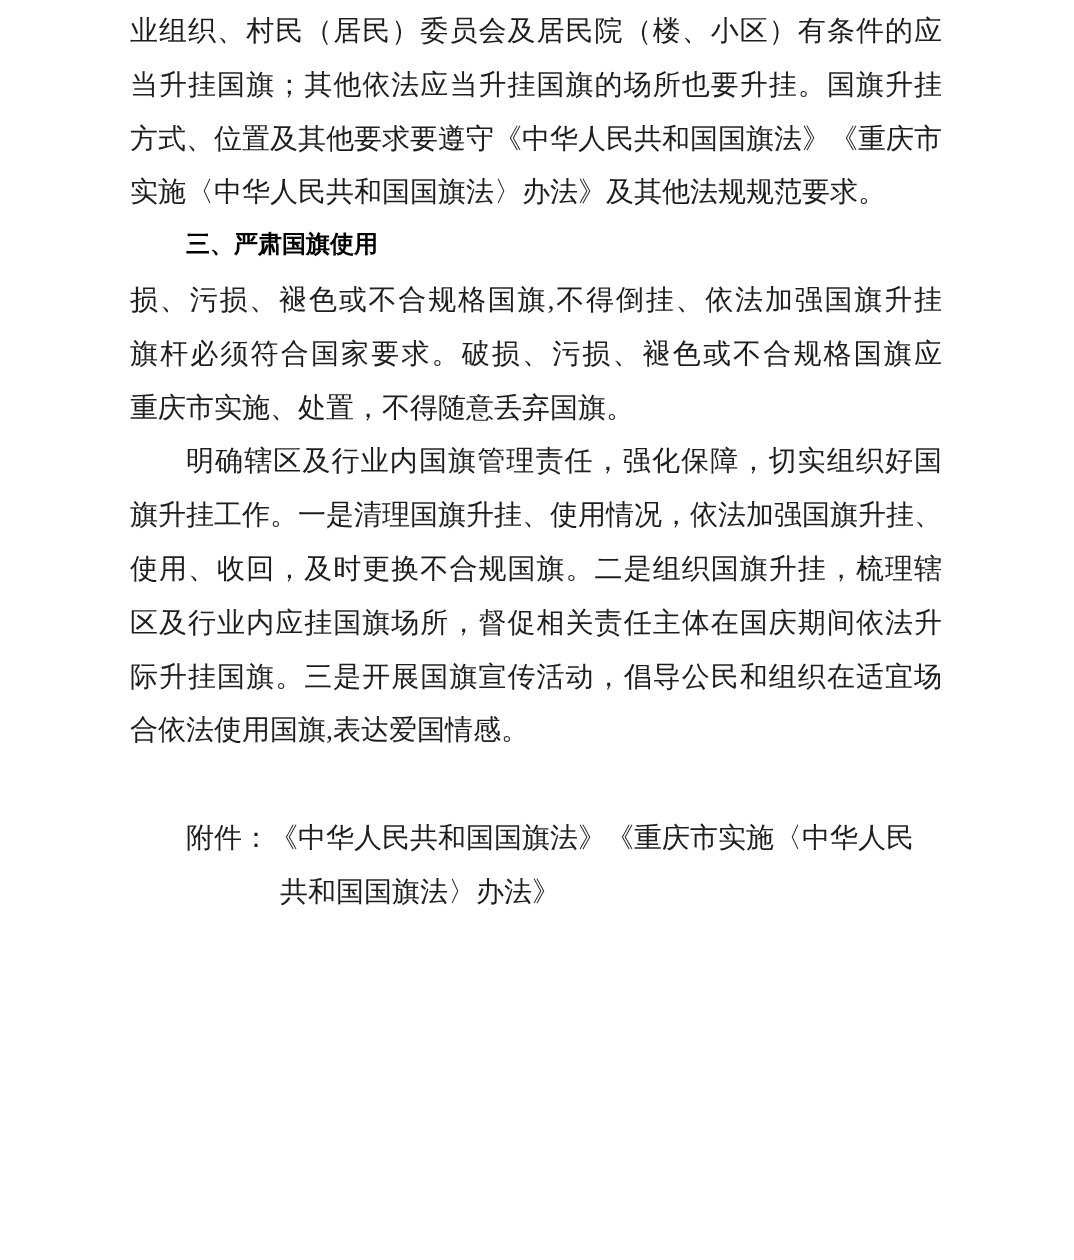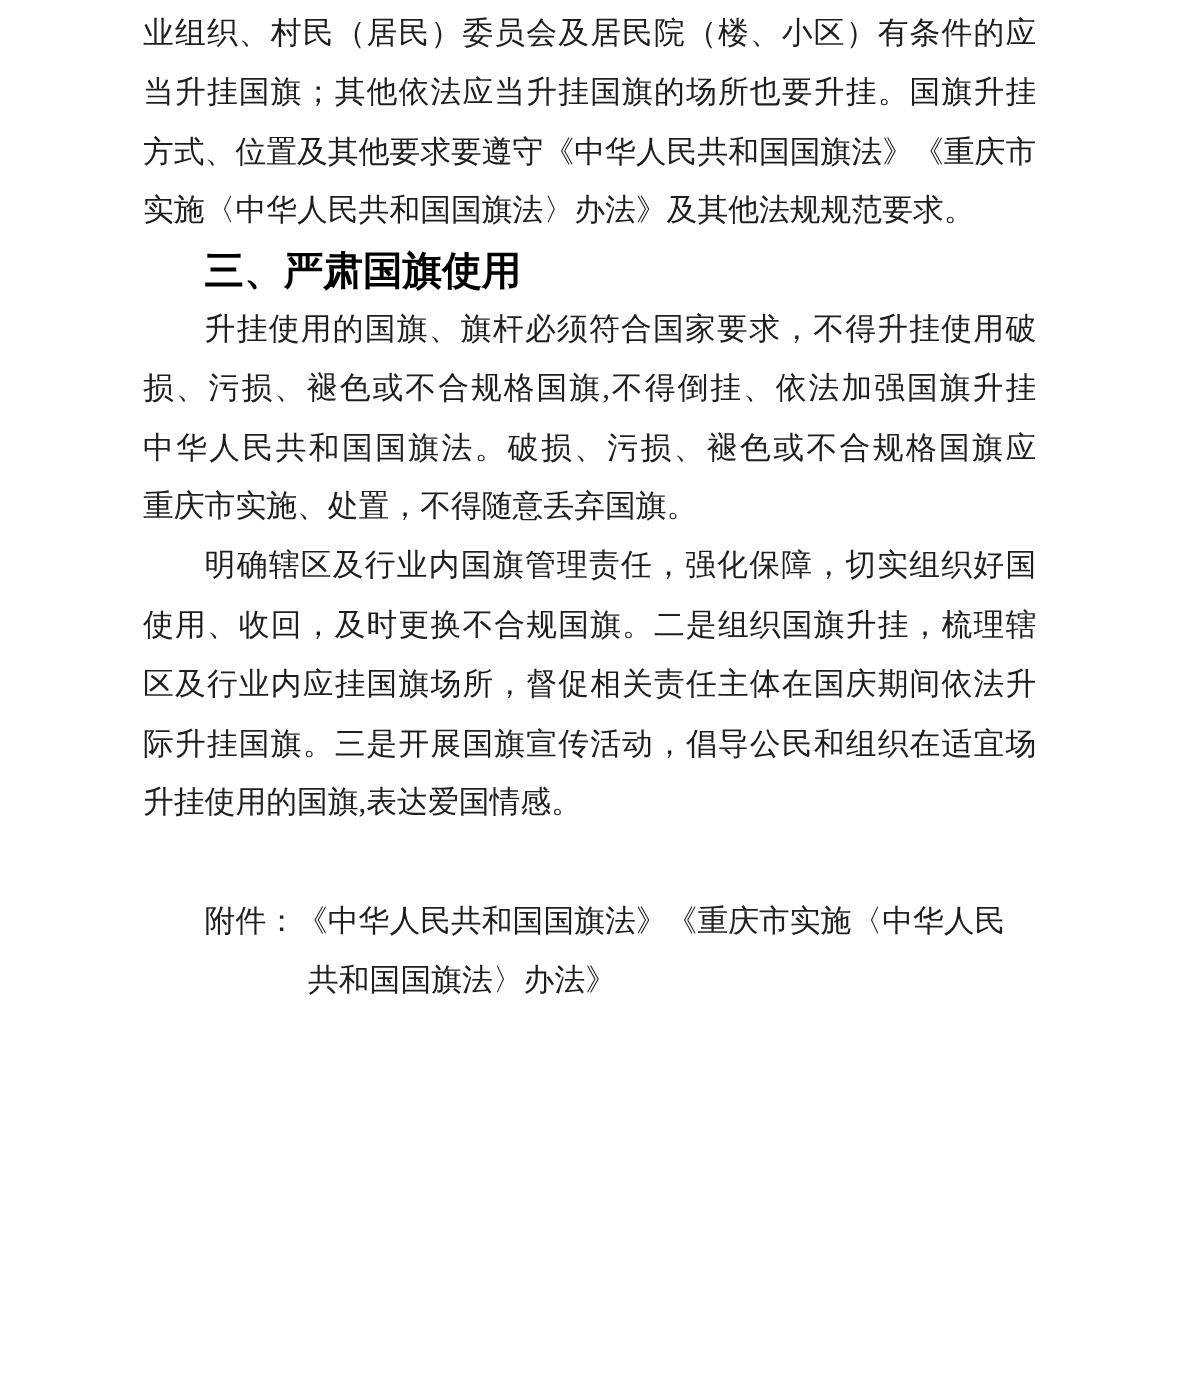--- a/index.html
+++ b/index.html
@@ -34,23 +34,23 @@
     text-align: right;
     text-align-last: left;
   }
   .line.indent {
     text-indent: 56px;
   }
   .line.attach-cont {
     text-indent: 150px;
   }
   .line.heading {
-    font-family: Liberation Sans, sans-serif;
+    font-family: Liberation Mono, monospace;
     font-weight: 700;
-    font-size: 36px;
+    font-size: 24px;
     color: #000000;
     text-align: left;
     text-align-last: left;
   }
   .line.blank {
     
   }
   .page-number {
     position: absolute;
     left: 127px;
@@ -76,29 +76,29 @@
 <body>
 
 <div class="page">
 
   <div class="text-block">
       <div class="line full">业组织、村民（居民）委员会及居民院（楼、小区）有条件的应</div>
       <div class="line full">当升挂国旗；其他依法应当升挂国旗的场所也要升挂。国旗升挂</div>
       <div class="line full">方式、位置及其他要求要遵守《中华人民共和国国旗法》《重庆市</div>
       <div class="line end">实施〈中华人民共和国国旗法〉办法》及其他法规规范要求。</div>
       <div class="line heading indent">三、严肃国旗使用</div>
-      <div class="line full indent">升挂使用的国旗、旗杆必须符合国家要求，不得升挂使用破</div>
       <div class="line full">损、污损、褪色或不合规格国旗,不得倒挂、依法加强国旗升挂</div>
-      <div class="line full">中华人民共和国国旗法。破损、污损、褪色或不合规格国旗应</div>
+      <div class="line full">旗杆必须符合国家要求。破损、污损、褪色或不合规格国旗应</div>
       <div class="line end">重庆市实施、处置，不得随意丢弃国旗。</div>
       <div class="line full indent">明确辖区及行业内国旗管理责任，强化保障，切实组织好国</div>
+      <div class="line full">旗升挂工作。一是清理国旗升挂、使用情况，依法加强国旗升挂、</div>
       <div class="line full">使用、收回，及时更换不合规国旗。二是组织国旗升挂，梳理辖</div>
       <div class="line full">区及行业内应挂国旗场所，督促相关责任主体在国庆期间依法升</div>
       <div class="line full">际升挂国旗。三是开展国旗宣传活动，倡导公民和组织在适宜场</div>
-      <div class="line end">升挂使用的国旗,表达爱国情感。</div>
+      <div class="line end">合依法使用国旗,表达爱国情感。</div>
       <div class="line blank"></div>
       <div class="line end indent">附件：《中华人民共和国国旗法》《重庆市实施〈中华人民</div>
       <div class="line end attach-cont">共和国国旗法〉办法》</div>
     </div>
 
   <div class="page-number">- 2 -</div>
 
   <div class="scan-mark"></div>
 
 </div>

